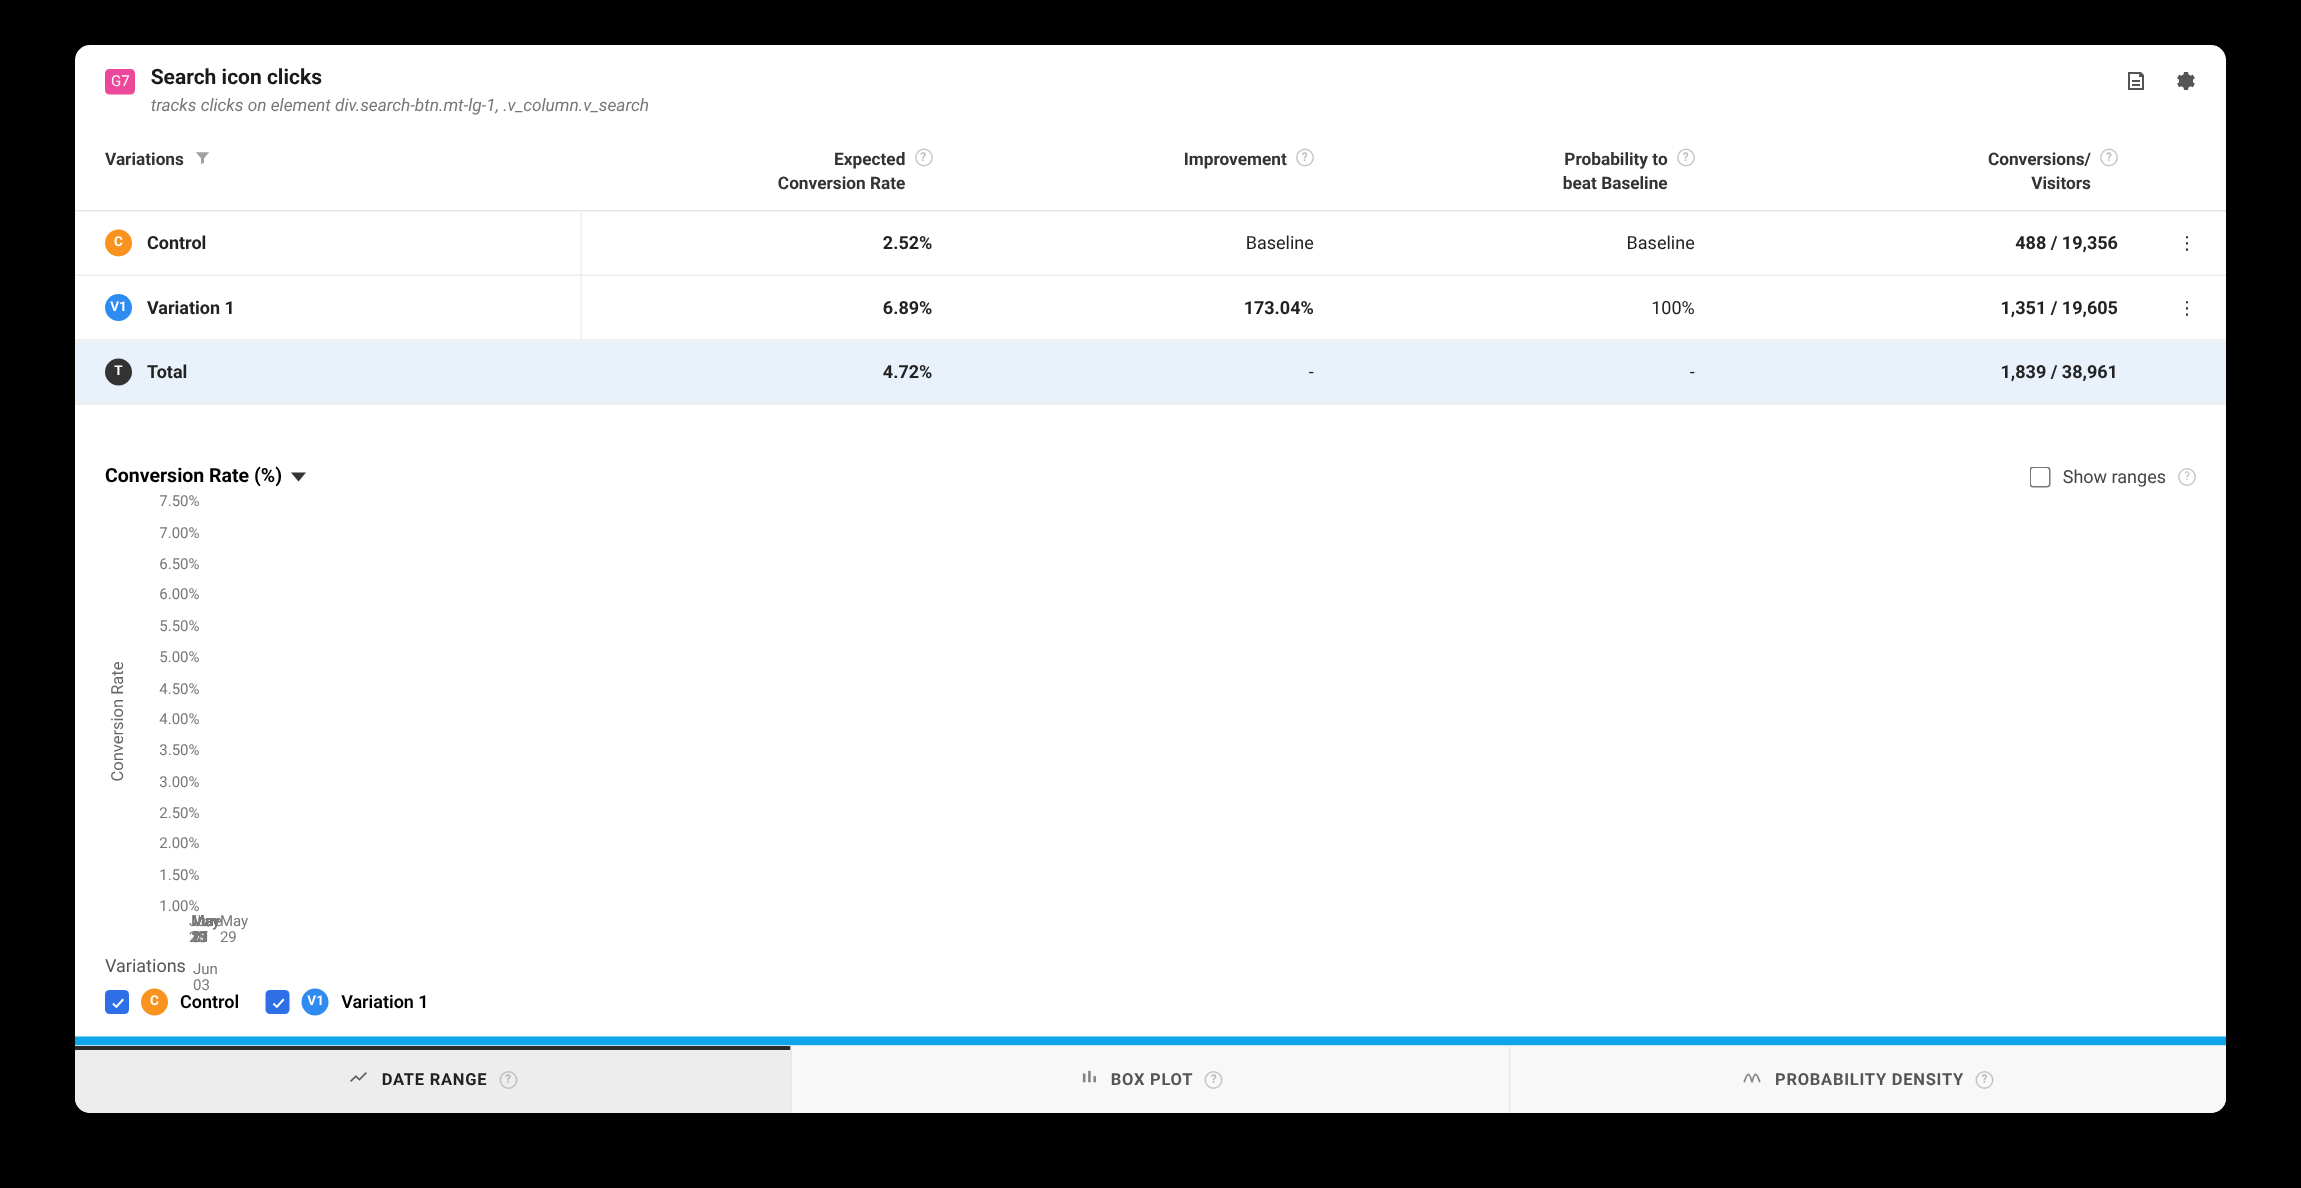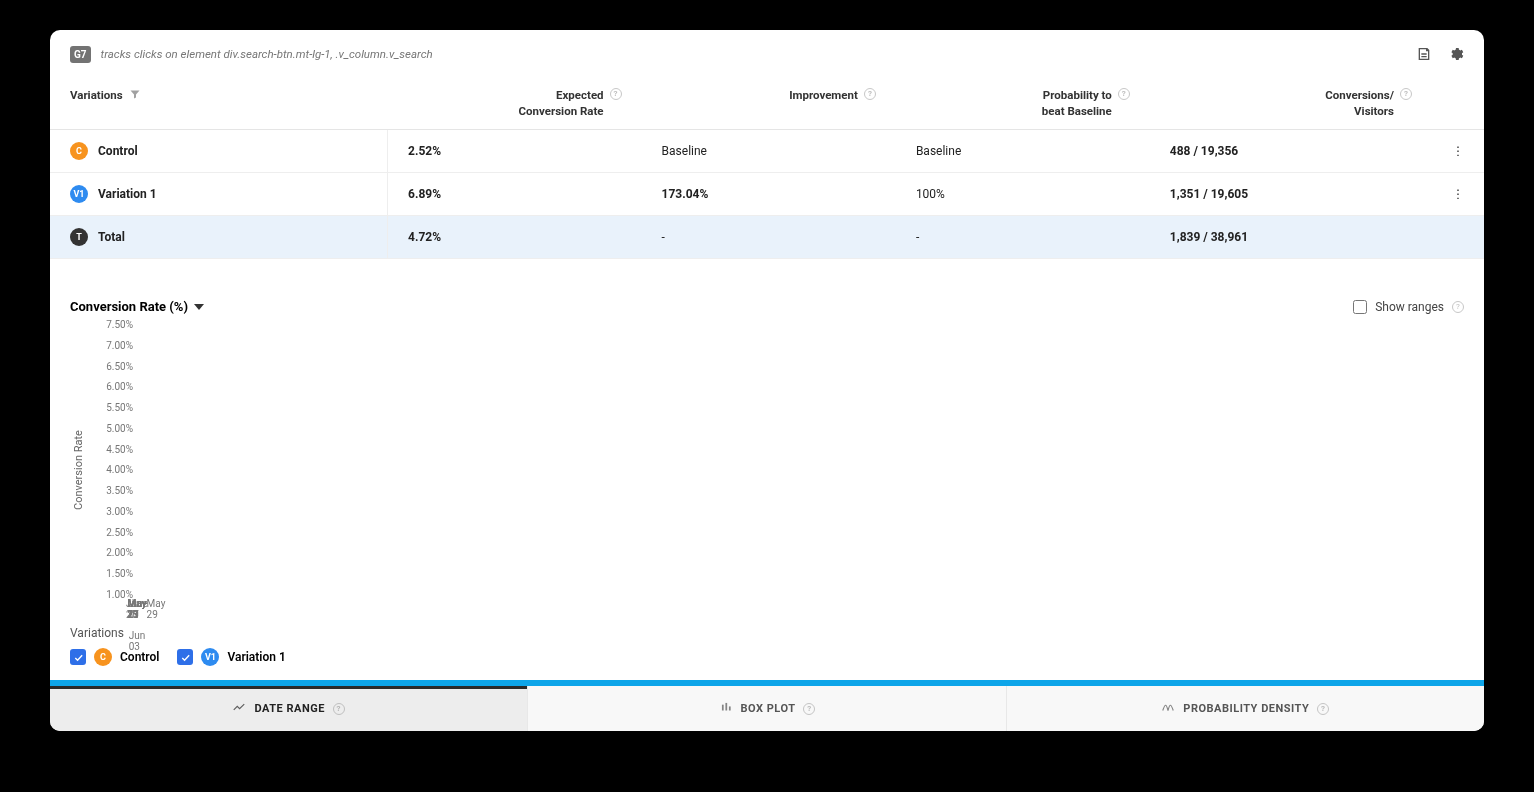--- a/index.html
+++ b/index.html
@@ -1,30 +1,30 @@
 <!DOCTYPE html>
 <html><head>
 <meta charset="utf-8">
 <style>
   *{box-sizing:border-box;margin:0;padding:0;font-family:-apple-system,BlinkMacSystemFont,"Segoe UI",Roboto,Helvetica,Arial,sans-serif}
   body{background:#000;padding:30px 50px;min-width:1534px}
   .panel{background:#fff;border-radius:10px;box-shadow:0 8px 30px rgba(0,0,0,.4);overflow:hidden}
   .header{display:flex;align-items:flex-start;padding:14px 20px 4px 20px}
-  .g7-badge{background:#737373;color:#fff;font-size:10px;font-weight:700;padding:3px 4px;border-radius:3px;margin-right:10px;margin-top:2px}
+  .g7-badge{background:#ec4899;color:#fff;font-size:10px;font-weight:400;padding:3px 4px;border-radius:3px;margin-right:10px;margin-top:2px}
   .title-block{flex:1}
   .goal-title{font-size:14px;font-weight:700;color:#1a1a1a}
   .goal-sub{font-size:11.5px;color:#777;font-style:italic;margin-top:3px}
   .goal-sub .sel{font-style:italic}
   .hdr-icons{display:flex;gap:16px;color:#555;padding-top:2px}
   .hdr-icons svg{width:16px;height:16px;cursor:pointer}
 
   table.vars{width:100%;border-collapse:collapse;margin-top:10px}
   table.vars th{font-size:11.5px;font-weight:700;color:#333;text-align:right;padding:8px 20px 10px;border-bottom:1px solid #e5e5e5;vertical-align:top;line-height:1.35}
   table.vars th:first-child{text-align:left}
-  table.vars td{font-size:12px;padding:12px 20px;border-bottom:1px solid #eee;color:#222}
+  table.vars td{font-size:12px;padding:12px 20px;border-bottom:1px solid #eee;text-align:right;color:#222}
   table.vars td:first-child{text-align:left;border-right:1px solid #eee}
   .th-inner{display:inline-flex;align-items:flex-start;gap:6px}
   .filter-icon,.help-icon{width:12px;height:12px;opacity:.55}
   .help-icon{border:1px solid #999;border-radius:50%;display:inline-flex;align-items:center;justify-content:center;font-size:8px;color:#888;width:12px;height:12px;line-height:1}
   .var-cell{display:flex;align-items:center;gap:10px;font-weight:700}
   .chip{width:18px;height:18px;border-radius:50%;color:#fff;font-size:9px;font-weight:700;display:flex;align-items:center;justify-content:center}
   .chip-c{background:#f7931e}
   .chip-v1{background:#2e8bf0}
   .chip-t{background:#333}
   .bold{font-weight:700}
@@ -63,20 +63,21 @@
   .tab svg{width:14px;height:14px;opacity:.7}
 </style>
 </head>
 <body>
 
 <div class="panel">
 
   <div class="header">
     <span class="g7-badge">G7</span>
     <div class="title-block">
+      <div class="goal-title">Search icon clicks</div>
       <div class="goal-sub">
         <span>tracks clicks on element </span><span class="sel">div.search-btn.mt-lg-1, .v_column.v_search</span>
       </div>
     </div>
     <div class="hdr-icons">
       <span>
         <svg viewBox="0 0 24 24" fill="currentColor">
             <path d="M4 3h13l3 3v15H4zM6 5v14h12V8h-3V5zM8 11h8v2H8zm0 4h8v2H8z"></path>
           </svg>
       </span>

